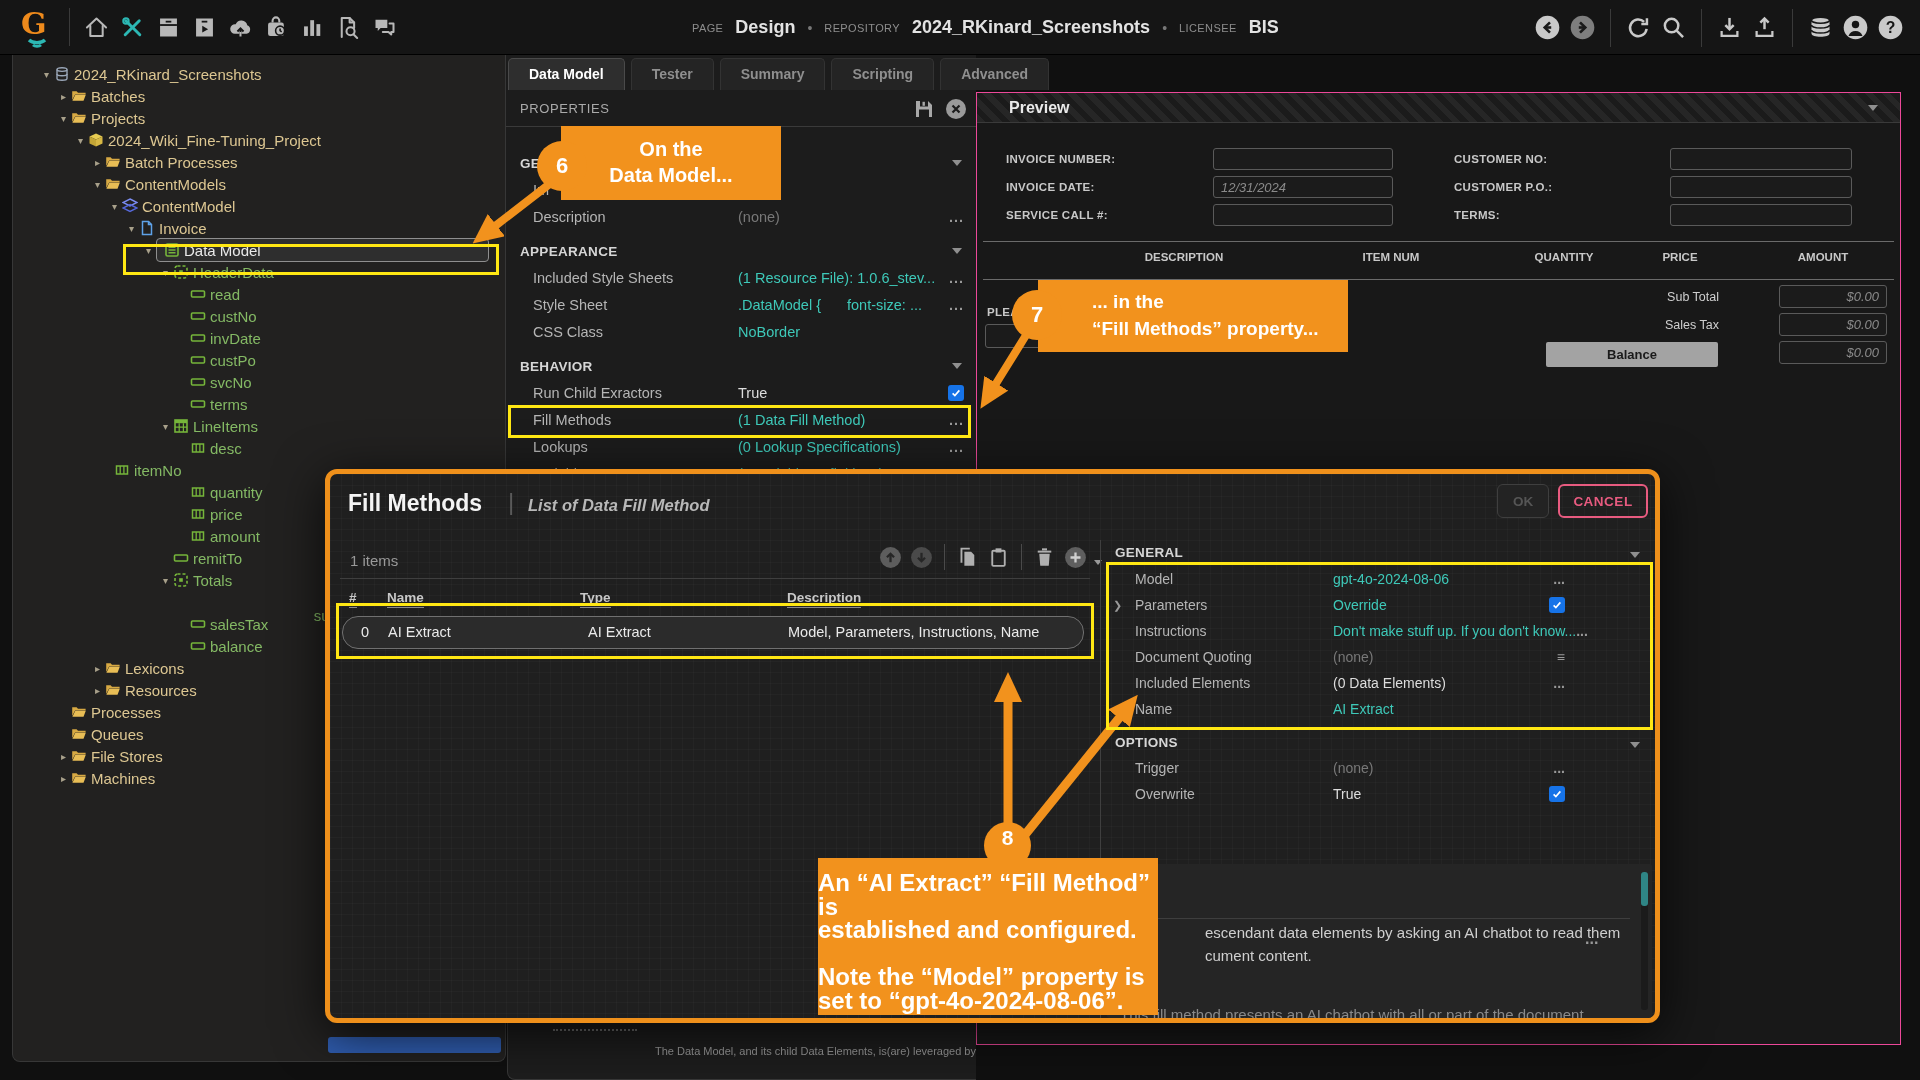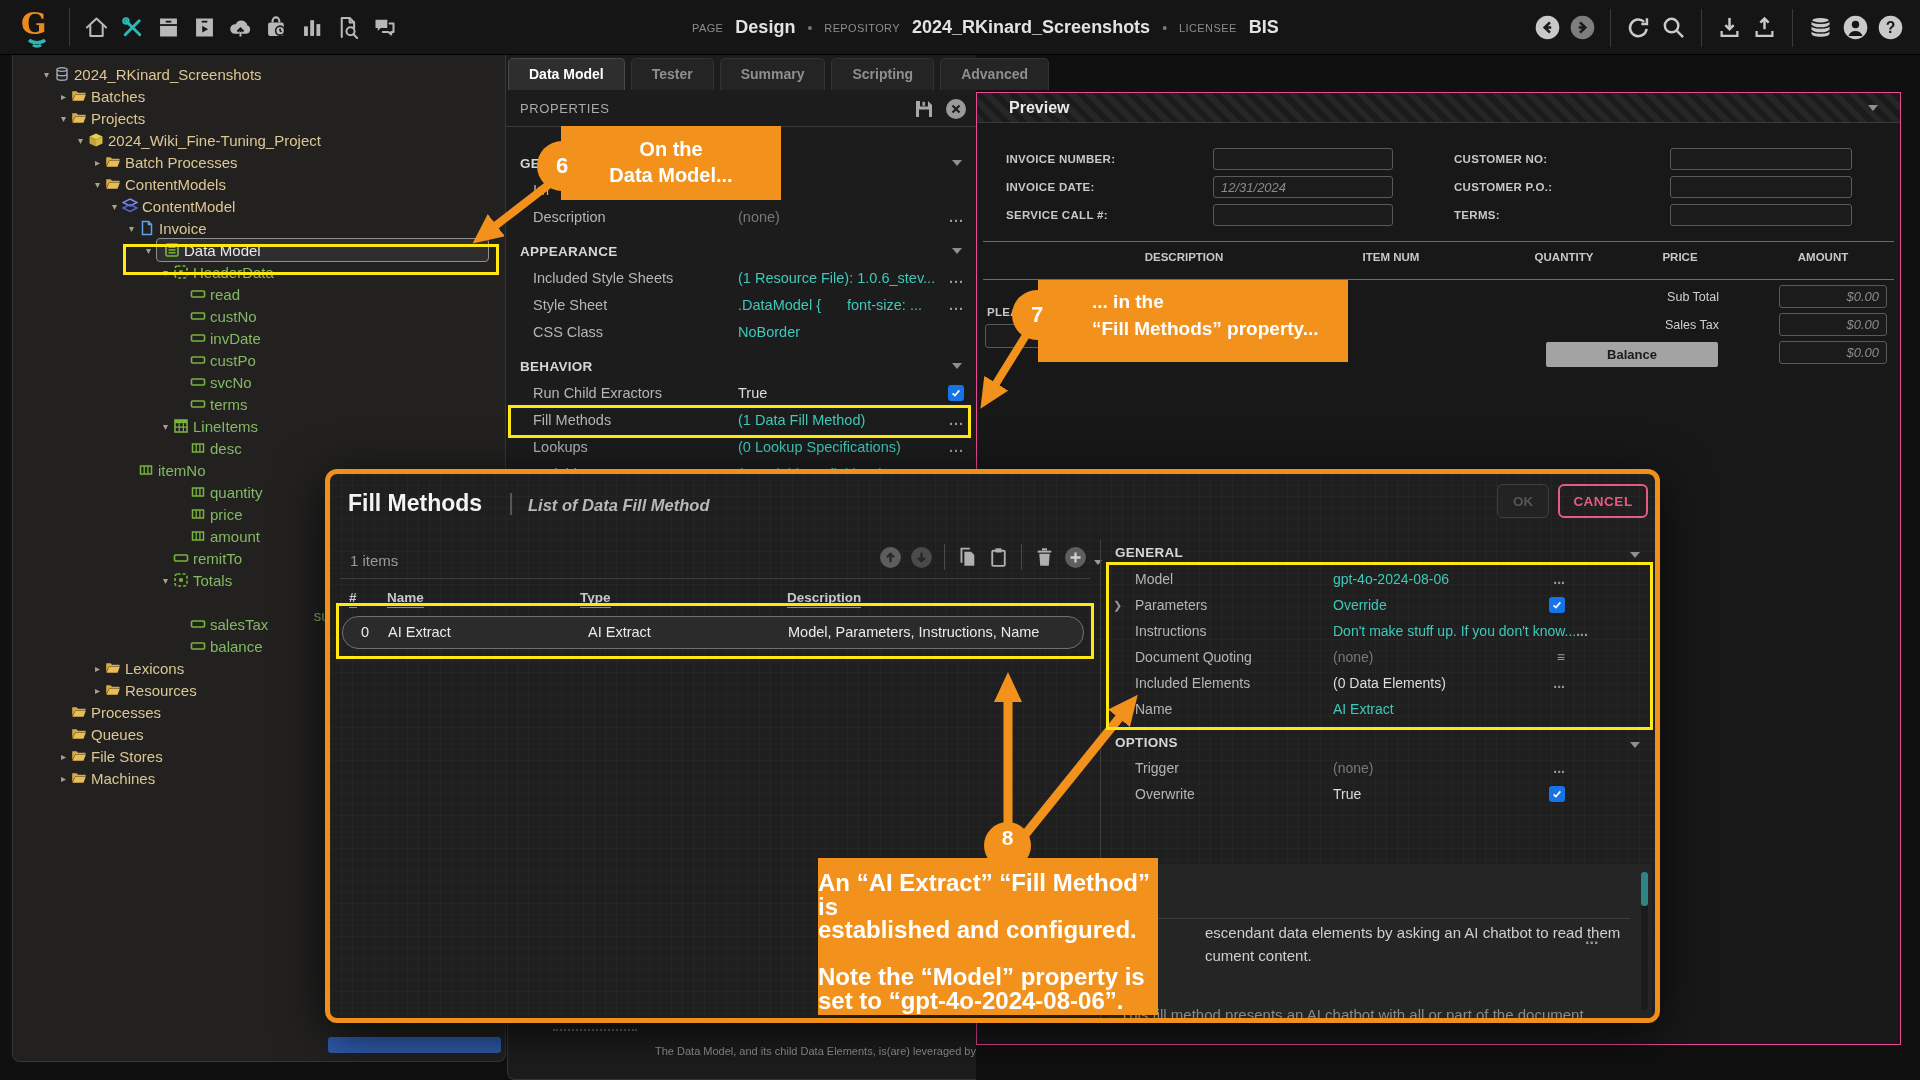--- a/index.html
+++ b/index.html
@@ -133,21 +133,21 @@
   .m-bottom-frag { position:absolute; left:790px; top:532px; font-size:15px; color:#8a8a8a; white-space:nowrap; }
 
   
   .ybox { position:absolute; border:3px solid #ffe713; z-index:48; pointer-events:none; }
   .arrows { position:absolute; left:0; top:0; width:1920px; height:1080px; z-index:46; pointer-events:none; }
   .callout { position:absolute; background:#f2921d; color:#fff; font-weight:bold; z-index:50; }
   .co-circle { position:absolute; background:#f2921d; border-radius:50%; color:#fff; font-weight:bold;
     display:flex; align-items:center; justify-content:center; }
   .co6 { left:561px; top:126px; width:220px; height:74px; font-size:20px; line-height:26px; text-align:center; padding-top:10px; }
   .cc6 { left:537px; top:141px; width:50px; height:50px; font-size:22px; z-index:51; }
-  .co7 { left:1038px; top:280px; width:310px; height:82px; font-size:19px; line-height:27px; padding:8px 0 0 54px; }
+  .co7 { left:1038px; top:280px; width:310px; height:72px; font-size:19px; line-height:27px; padding:8px 0 0 54px; }
   .cc7 { left:1012px; top:290px; width:50px; height:50px; font-size:22px; z-index:51; }
   .co8 { left:818px; top:858px; width:340px; height:157px; font-size:24px; line-height:23.5px; text-align:left; padding-top:13px; }
   .cc8 { left:984px; top:822px; width:47px; height:47px; font-size:21px; z-index:49; align-items:flex-start; padding-top:4px; }
 </style>
 </head>
 <body>
 
 <div class="topbar">
   <svg class="logo" viewBox="0 0 38 46">
     <text x="3" y="30" font-family="DejaVu Serif, serif" font-size="30" font-weight="bold" fill="#ee8a1c">G</text>
@@ -472,21 +472,21 @@
       <div class="tree-row green" style="padding-left: 162px;">
         <span class="tree-exp"></span>
         <span class="tree-ico">
           <svg viewBox="0 0 16 16">
             <rect x="2.5" y="4" width="11" height="8" fill="none" stroke="#76b53a" stroke-width="1.5"></rect>
             <path d="M6.2 4v8M9.9 4v8" stroke="#76b53a" stroke-width="1.3"></path>
           </svg>
         </span>
         <span>desc</span>
       </div>
-      <div class="tree-row green" style="padding-left: 110px;">
+      <div class="tree-row green" style="padding-left: 86px;">
         <span class="tree-exp"></span>
         <span class="tree-ico">
           <svg viewBox="0 0 16 16">
             <rect x="2.5" y="4" width="11" height="8" fill="none" stroke="#76b53a" stroke-width="1.5"></rect>
             <path d="M6.2 4v8M9.9 4v8" stroke="#76b53a" stroke-width="1.3"></path>
           </svg>
         </span>
         <span>itemNo</span>
       </div>
       <div class="tree-row green" style="padding-left: 162px;">

